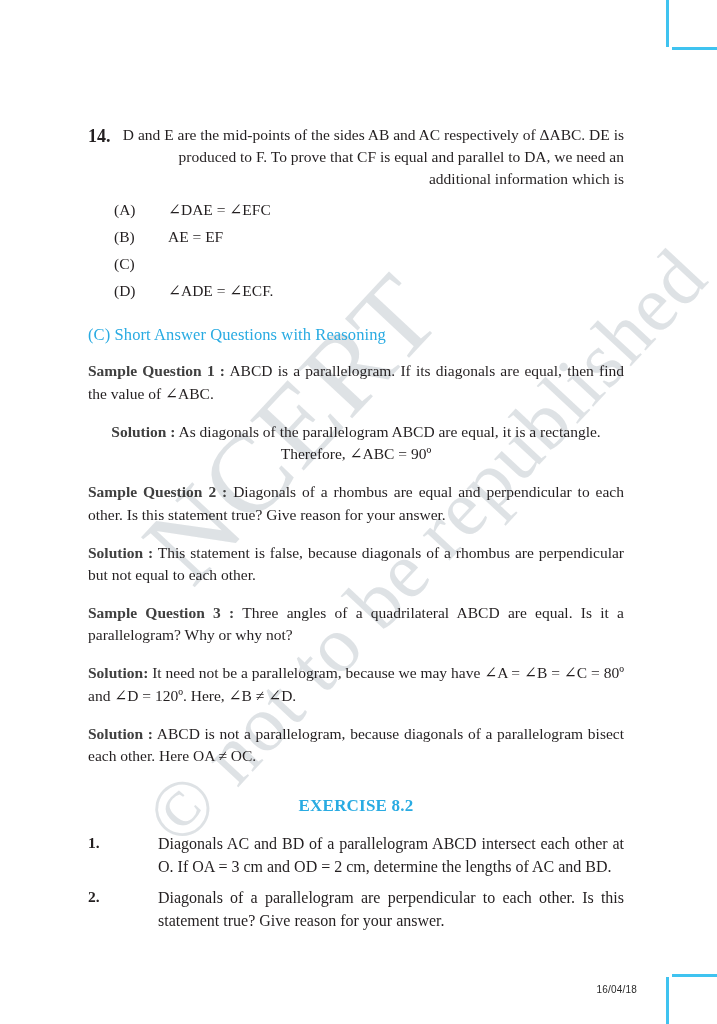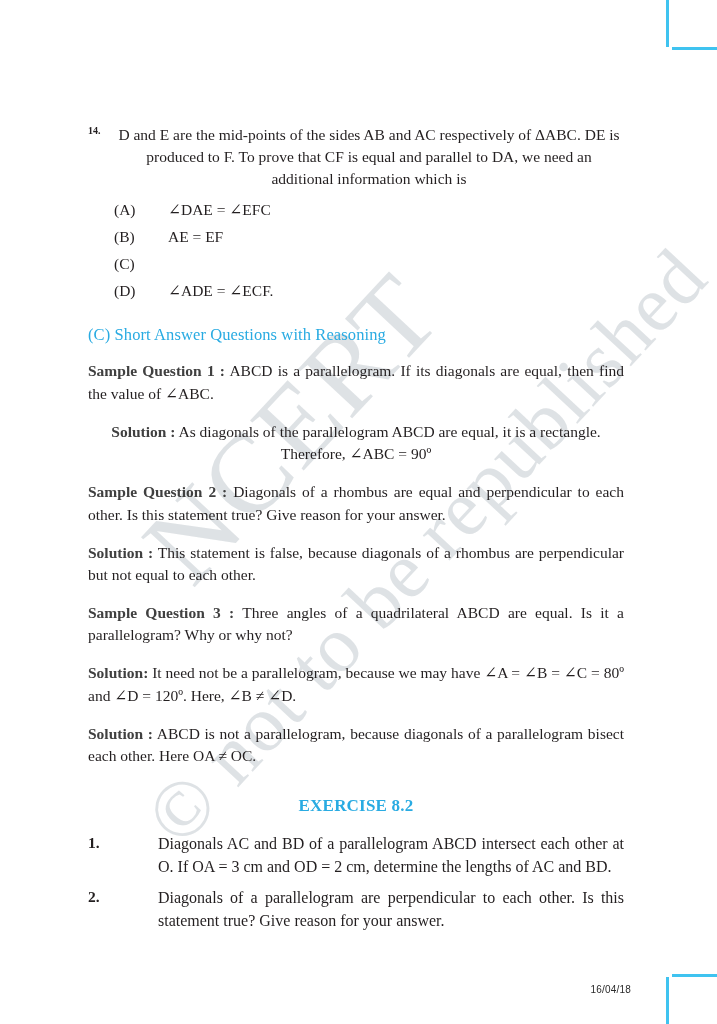--- a/index.html
+++ b/index.html
@@ -86,29 +86,29 @@
   .runhead .folio { font-size: 12px; }
 
   
   .qitem {
     display: flex;
     align-items: flex-start;
     margin-bottom: 2px;
   }
   .qitem .qnum {
     font-weight: bold;
-    font-size: 10px;
+    font-size: 18px;
     width: 26px;
     flex: 0 0 26px;
     line-height: 1.42;
   }
   .qitem .qbody {
     font-size: 15.5px;
     line-height: 1.42;
-    text-align: center;
+    text-align: right;
     flex: 1 1 auto;
   }
 
   .options { margin-top: 9px; margin-left: 26px; }
   .option-row {
     display: flex;
     font-size: 15.5px;
     line-height: 1.48;
     margin-bottom: 4px;
   }
@@ -161,21 +161,21 @@
   .ex-item .exbody {
     font-size: 16px;
     line-height: 1.45;
     flex: 1 1 auto;
     text-align: justify;
     margin-left: 40px;
   }
 
   .footer-date {
     position: absolute;
-    right: 86px;
+    right: 80px;
     bottom: 29px;
     font-family: "Liberation Sans", "DejaVu Sans", sans-serif;
     font-size: 10px;
     color: #2b2b2b;
     letter-spacing: .2px;
     margin-top: 36px;
   }
 </style>
 </head>
 <body>

